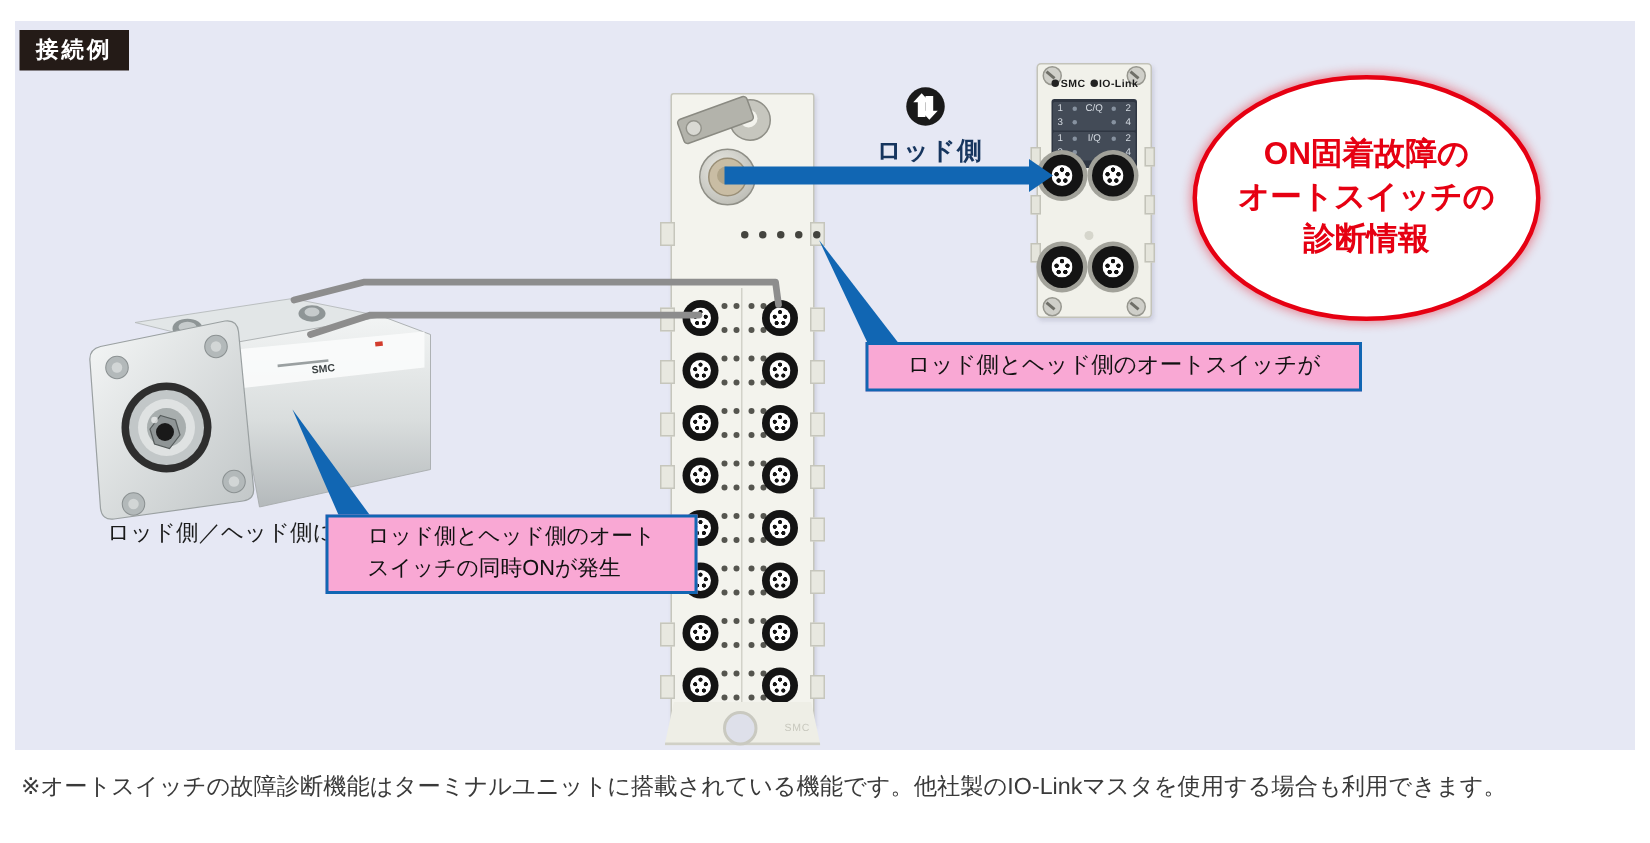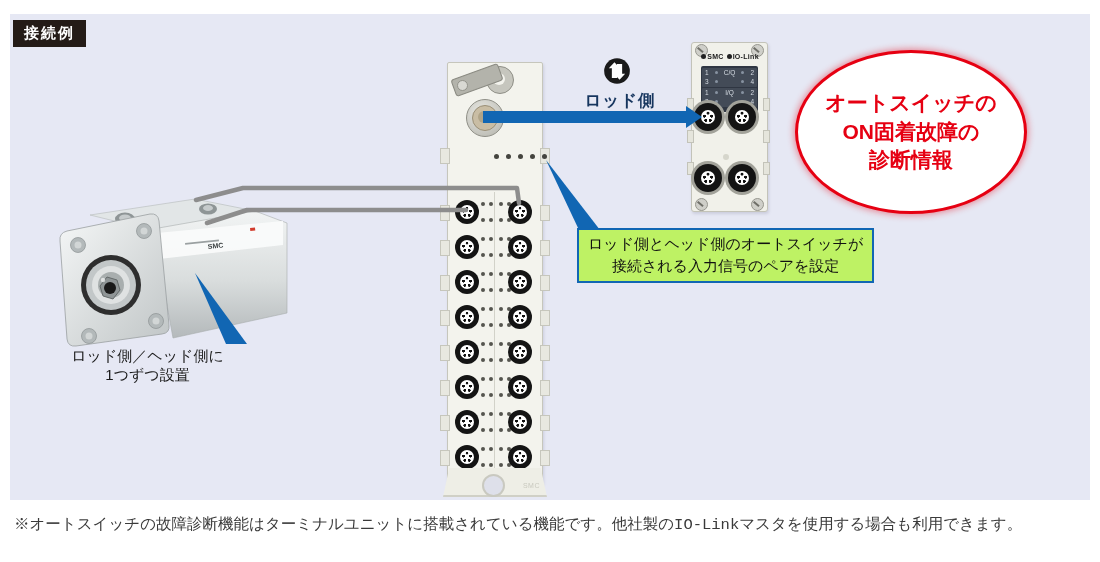--- a/index.html
+++ b/index.html
@@ -100,26 +100,26 @@
   .iohole{position:absolute;left:36px;top:112px;width:6px;height:6px;border-radius:50%;background:#d6d6cc;}
   .iotab{position:absolute;width:5px;height:11px;background:#e5e5dc;border:1px solid #c3c3b9;}
 
   
   .oval{position:absolute;left:785px;top:36px;width:226px;height:158px;border-radius:50%;
         background:#fff;border:3.5px solid var(--red);box-shadow:0 0 7px 1px rgba(230,0,18,.45);
         display:flex;flex-direction:column;justify-content:center;align-items:center;}
   .oval div{font-size:21px;font-weight:bold;color:var(--red);line-height:1.38;white-space:nowrap;}
 
   
-  .callout{position:absolute;background:#bef264;border:2px solid var(--accent);
-        padding:3px 9px 4px;font-size:14.5px;line-height:1.45;color:#111;white-space:nowrap;text-align:center;}
+  .callout{position:absolute;background:#f9a8d4;border:2px solid var(--accent);
+        padding:3px 26px 4px;font-size:14.5px;line-height:1.45;color:#111;white-space:nowrap;}
   .callout.right-box{font-size:15px;}
 
   
-  .footer{position:absolute;left:14px;top:514px;font-size:15.5px;color:#3a3a3a;white-space:nowrap;font-family:Liberation Mono, monospace;}
+  .footer{position:absolute;left:14px;top:514px;font-size:15.5px;color:#3a3a3a;white-space:nowrap;}
 </style>
 </head>
 <body style="--accent: #1166b3; --red: #e60012; --navy: #16355e; --badge: #241b17; --panelbg: #e6e8f4;">
 
 <div class="panel">
 
   <div class="badge">接続例</div>
 
   <svg class="cylsvg" viewBox="0 0 250 160">
     <defs>
@@ -160,21 +160,20 @@
     <circle cx="66" cy="92" r="25" fill="#c2c7c8"></circle>
     <circle cx="66" cy="92" r="19" fill="#dfe2e2"></circle>
     <circle cx="66" cy="92" r="13" fill="#a8aeae"></circle>
     <polygon points="62,84 72,87 75,97 68,106 58,103 55,93" fill="#8f9596" stroke="#565c5c" stroke-width="0.8"></polygon>
     <circle cx="65" cy="95" r="6" fill="#191919"></circle>
     <circle cx="58" cy="87" r="2.2" fill="#eceeee" opacity="0.8"></circle>
   </svg>
 
   <div class="cyl-caption">
     <div class="cyl-line">ロッド側／ヘッド側に</div>
-    <div class="cyl-line">1つずつ設置</div>
   </div>
 
   <div class="tunit">
     <div class="tbody"></div>
     <div class="ttab" style="left:0;top:86px"></div>
     <div class="ttab" style="right:0;top:86px"></div>
     <div class="bracket-ring">
         <div class="bracket-hole"></div>
       </div>
     <div class="bracket-plate"></div>
@@ -326,25 +325,28 @@
   <div class="diag-label">ロッド側</div>
 
   <svg class="overlay" viewBox="0 0 1080 486">
     <path class="wire" d="M186,186 L233,174 L507,174 L509,189"></path>
     <path class="wire" d="M197,209 L237,196 L456,196"></path>
     <polygon class="ptr" points="185,259 237,330 216,330"></polygon>
     <polygon class="ptr" points="536,146 590,216 569,216"></polygon>
   </svg>
 
   <div class="oval">
+    <div>ON固着故障の</div>
     <div>オートスイッチの</div>
-    <div>ON固着故障の</div>
     <div>診断情報</div>
   </div>
 
+  <div class="callout" style="left:207px;top:329px">
+    <div>ロッド側とヘッド側のオート</div>
+    <div>スイッチの同時ONが発生</div>
+  </div>
   <div class="callout right-box" style="left:567px;top:214px">
     <div>ロッド側とヘッド側のオートスイッチが</div>
-    <div>接続される入力信号のペアを設定</div>
   </div>
 
 </div>
 
 <div class="footer">※オートスイッチの故障診断機能はターミナルユニットに搭載されている機能です。他社製のIO-Linkマスタを使用する場合も利用できます。</div>
 
 </body></html>

